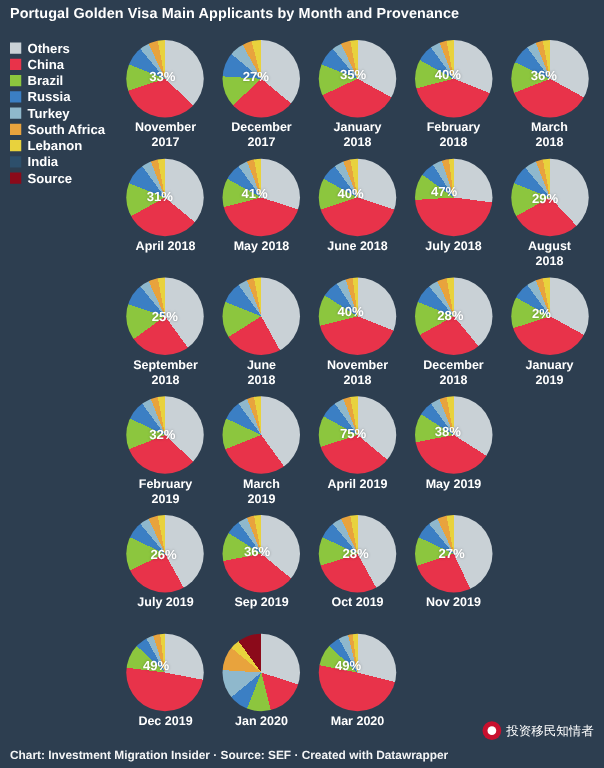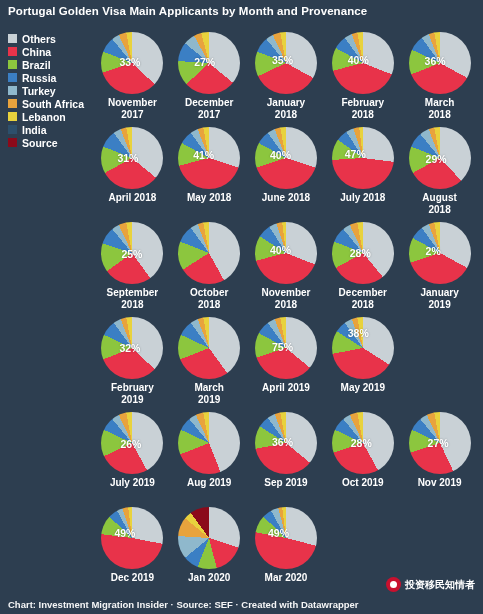--- a/index.html
+++ b/index.html
@@ -111,21 +111,21 @@
     content:"";
     position:absolute;
     left:4px;top:4px;
     width:7px;height:7px;
     border-radius:50%;
     background:#ffffff;
   }
   .wm-text{
     font-size:10px;
     color:#ffffff;
-    font-weight:bold;
+    font-weight:normal;
   }
 </style>
 </head>
 <body>
 
 <div class="title">Portugal Golden Visa Main Applicants by Month and Provenance</div>
 
 <div class="legend" id="legend">
     <div class="legend-row">
       <span class="legend-swatch" style="background: rgb(201, 209, 214);"></span>
@@ -252,21 +252,21 @@
           <div class="pie" style="background: conic-gradient(rgb(201, 209, 214) 0%, rgb(201, 209, 214) 40%, rgb(232, 51, 74) 40%, rgb(232, 51, 74) 65%, rgb(140, 198, 62) 65%, rgb(140, 198, 62) 80%, rgb(59, 127, 196) 80%, rgb(59, 127, 196) 89%, rgb(143, 184, 204) 89%, rgb(143, 184, 204) 93%, rgb(232, 163, 61) 93%, rgb(232, 163, 61) 97%, rgb(232, 210, 61) 97%, rgb(232, 210, 61) 100%);"></div>
           <span class="pie-label" style="left: 20px; top: 26px; text-align: center;">25%</span>
         </div>
         <div class="cell-label">September
 2018</div>
       </div>
       <div class="cell">
         <div class="pie-wrap">
           <div class="pie" style="background: conic-gradient(rgb(201, 209, 214) 0%, rgb(201, 209, 214) 42%, rgb(232, 51, 74) 42%, rgb(232, 51, 74) 66%, rgb(140, 198, 62) 66%, rgb(140, 198, 62) 81%, rgb(59, 127, 196) 81%, rgb(59, 127, 196) 90%, rgb(143, 184, 204) 90%, rgb(143, 184, 204) 94%, rgb(232, 163, 61) 94%, rgb(232, 163, 61) 97%, rgb(232, 210, 61) 97%, rgb(232, 210, 61) 100%);"></div>
         </div>
-        <div class="cell-label">October
+        <div class="cell-label">June
 2018</div>
       </div>
       <div class="cell">
         <div class="pie-wrap">
           <div class="pie" style="background: conic-gradient(rgb(201, 209, 214) 0%, rgb(201, 209, 214) 31%, rgb(232, 51, 74) 31%, rgb(232, 51, 74) 71%, rgb(140, 198, 62) 71%, rgb(140, 198, 62) 84%, rgb(59, 127, 196) 84%, rgb(59, 127, 196) 91%, rgb(143, 184, 204) 91%, rgb(143, 184, 204) 95%, rgb(232, 163, 61) 95%, rgb(232, 163, 61) 98%, rgb(232, 210, 61) 98%, rgb(232, 210, 61) 100%);"></div>
           <span class="pie-label" style="left: 15px; top: 22px;">40%</span>
         </div>
         <div class="cell-label">November
 2018</div>
       </div>
@@ -306,38 +306,32 @@
       <div class="cell">
         <div class="pie-wrap">
           <div class="pie" style="background: conic-gradient(rgb(201, 209, 214) 0%, rgb(201, 209, 214) 36%, rgb(232, 51, 74) 36%, rgb(232, 51, 74) 70%, rgb(140, 198, 62) 70%, rgb(140, 198, 62) 83%, rgb(59, 127, 196) 83%, rgb(59, 127, 196) 90%, rgb(143, 184, 204) 90%, rgb(143, 184, 204) 94%, rgb(232, 163, 61) 94%, rgb(232, 163, 61) 97%, rgb(232, 210, 61) 97%, rgb(232, 210, 61) 100%);"></div>
           <span class="pie-label" style="left: 17px; top: 24px;">75%</span>
         </div>
         <div class="cell-label">April 2019</div>
       </div>
       <div class="cell">
         <div class="pie-wrap">
           <div class="pie" style="background: conic-gradient(rgb(201, 209, 214) 0%, rgb(201, 209, 214) 34%, rgb(232, 51, 74) 34%, rgb(232, 51, 74) 72%, rgb(140, 198, 62) 72%, rgb(140, 198, 62) 84%, rgb(59, 127, 196) 84%, rgb(59, 127, 196) 90%, rgb(143, 184, 204) 90%, rgb(143, 184, 204) 94%, rgb(232, 163, 61) 94%, rgb(232, 163, 61) 97%, rgb(232, 210, 61) 97%, rgb(232, 210, 61) 100%);"></div>
-          <span class="pie-label" style="left: 16px; top: 10px;">38%</span>
+          <span class="pie-label" style="left: 16px; top: 23px;">38%</span>
         </div>
         <div class="cell-label">May 2019</div>
       </div>
     </div>
     <div class="row">
       <div class="cell">
         <div class="pie-wrap">
           <div class="pie" style="background: conic-gradient(rgb(201, 209, 214) 0%, rgb(201, 209, 214) 42%, rgb(232, 51, 74) 42%, rgb(232, 51, 74) 68%, rgb(140, 198, 62) 68%, rgb(140, 198, 62) 82%, rgb(59, 127, 196) 82%, rgb(59, 127, 196) 89%, rgb(143, 184, 204) 89%, rgb(143, 184, 204) 93%, rgb(232, 163, 61) 93%, rgb(232, 163, 61) 97%, rgb(232, 210, 61) 97%, rgb(232, 210, 61) 100%);"></div>
           <span class="pie-label" style="left: 19px; top: 26px;">26%</span>
         </div>
         <div class="cell-label">July 2019</div>
-      </div>
-      <div class="cell">
-        <div class="pie-wrap">
-          <div class="pie" style="background: conic-gradient(rgb(201, 209, 214) 0%, rgb(201, 209, 214) 44%, rgb(232, 51, 74) 44%, rgb(232, 51, 74) 69%, rgb(140, 198, 62) 69%, rgb(140, 198, 62) 82%, rgb(59, 127, 196) 82%, rgb(59, 127, 196) 89%, rgb(143, 184, 204) 89%, rgb(143, 184, 204) 93%, rgb(232, 163, 61) 93%, rgb(232, 163, 61) 97%, rgb(232, 210, 61) 97%, rgb(232, 210, 61) 100%);"></div>
-        </div>
-        <div class="cell-label">Aug 2019</div>
       </div>
       <div class="cell">
         <div class="pie-wrap">
           <div class="pie" style="background: conic-gradient(rgb(201, 209, 214) 0%, rgb(201, 209, 214) 36%, rgb(232, 51, 74) 36%, rgb(232, 51, 74) 72%, rgb(140, 198, 62) 72%, rgb(140, 198, 62) 84%, rgb(59, 127, 196) 84%, rgb(59, 127, 196) 90%, rgb(143, 184, 204) 90%, rgb(143, 184, 204) 94%, rgb(232, 163, 61) 94%, rgb(232, 163, 61) 97%, rgb(232, 210, 61) 97%, rgb(232, 210, 61) 100%);"></div>
           <span class="pie-label" style="left: 17px; top: 24px;">36%</span>
         </div>
         <div class="cell-label">Sep 2019</div>
       </div>
       <div class="cell">
         <div class="pie-wrap">

